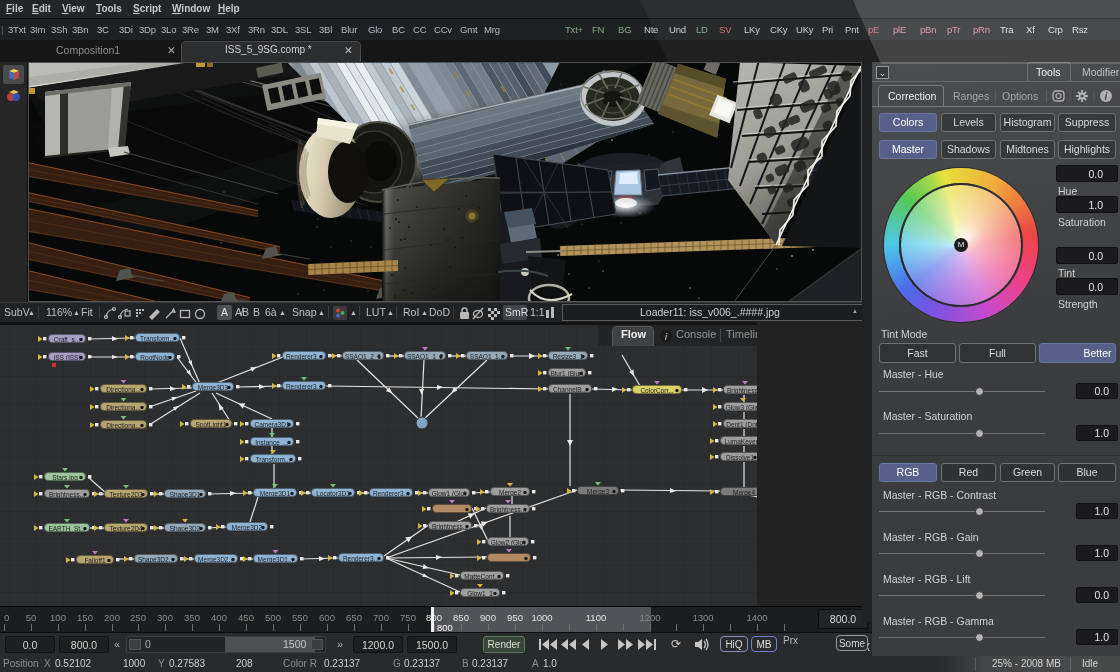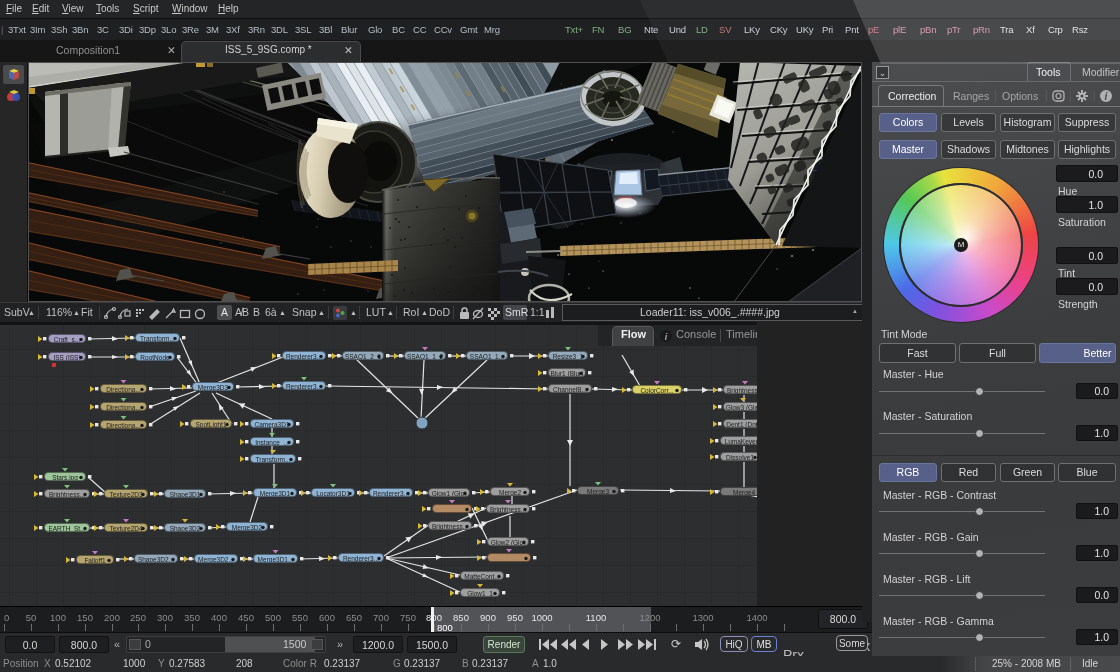--- a/index.html
+++ b/index.html
@@ -1,20 +1,20 @@
 <!DOCTYPE html>
 <html><head><meta charset="utf-8">
 <style>
 *{margin:0;padding:0;box-sizing:border-box;}
 html,body{width:1120px;height:672px;overflow:hidden;background:#222;}
 body{font-family:"Liberation Sans",sans-serif;position:relative;}
 .abs{position:absolute;}
 
 #menubar{left:0;top:0;width:1120px;height:18px;background:#242527;color:#c9c9c9;font-size:10px;}
-#menubar span{position:absolute;top:3px;}
+#menubar span{position:absolute;top:3px;font-weight:bold;}
 #menubar u{text-decoration:underline;}
 
 #toolbar{left:0;top:18px;width:1120px;height:22px;background:#1f2022;border-top:1px solid #0e0e0e;font-size:9.5px;color:#b4bdc6;letter-spacing:-0.2px;}
 #toolbar span{position:absolute;top:5px;}
 
 #tabbar{left:0;top:40px;width:1120px;height:22px;background:#161617;font-size:10.5px;color:#8f8f8f;}
 
 #leftstrip{left:0;top:62px;width:28px;height:240px;background:#262627;border-right:1px solid #101010;}
 #vgap{left:862px;top:62px;width:10px;height:560px;background:#202122;}
 #viewbar{left:0;top:302px;width:872px;height:20px;background:#212224;color:#c0c0c0;font-size:10.5px;border-top:1px solid #3a3a3a;}
@@ -1317,21 +1317,21 @@
         <rect x="115" y="1" width="2" height="11"></rect>
 </g>
     </svg>
     <span class="abs" style="left:671px;top:4px;color:#c6c6c6;font-size:12px;">⟳</span>
     <svg class="abs" style="left:694px;top:5px" width="16" height="13" viewBox="0 0 16 13">
 <polygon points="1,4 4,4 8,1 8,12 4,9 1,9" fill="#c6c6c6"></polygon>
 <path d="M10,3 Q13,6.5 10,10 M12,1 Q16,6.5 12,12" stroke="#c6c6c6" fill="none" stroke-width="1.3"></path>
     </svg>
     <div class="abs" style="left:720px;top:3px;width:28px;height:16px;border:1px solid #8a8fb8;border-radius:4px;color:#d8d8d8;text-align:center;line-height:15px;font-size:10px;">HiQ</div>
     <div class="abs" style="left:751px;top:3px;width:26px;height:16px;border:1px solid #6d7fd8;border-radius:4px;color:#e0e0e0;text-align:center;line-height:15px;font-size:10px;">MB</div>
-    <span class="abs" style="left:783px;top:14px;color:#b9b9b9;font-size:14px;">Prx</span>
+    <span class="abs" style="left:783px;top:2px;color:#b9b9b9;font-size:10px;">Prx</span>
     <span class="abs" style="left:840px;top:5px;color:#b9b9b9;font-size:14px;">APrx</span>
   </div>
 <div class="abs" style="left:836px;top:635px;width:32px;height:16px;border:1px solid #9a9a9a;border-radius:4px;color:#d8d8d8;text-align:center;line-height:15px;font-size:10px;background:#2a2b2d;">Some</div>
 <div id="status" class="abs">
     <span style="left:3px">Position</span>
     <span style="left:44px">X</span>
     <b class="abs" style="top:2px;left:55px">0.52102</b>
     <b class="abs" style="top:2px;left:123px">1000</b>
     <span style="left:158px">Y</span>
     <b class="abs" style="top:2px;left:169px">0.27583</b>

